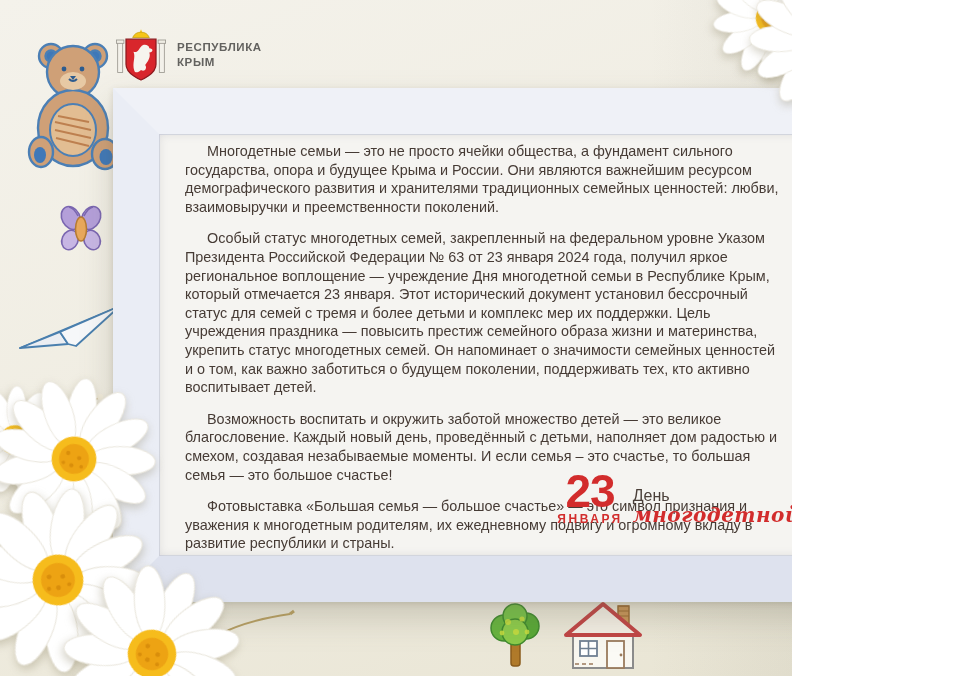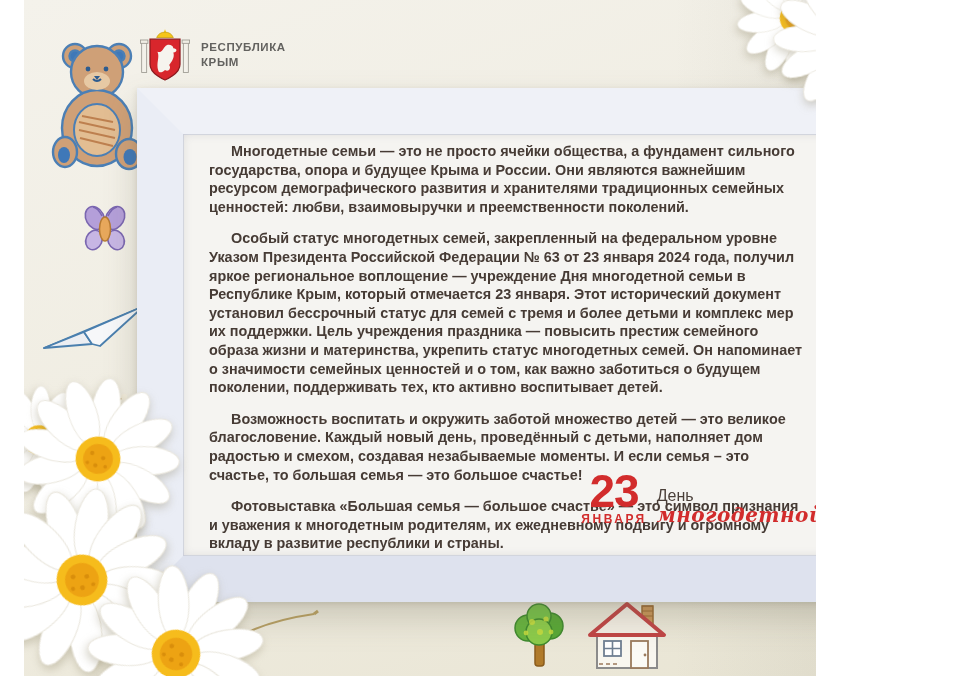--- a/index.html
+++ b/index.html
@@ -2,41 +2,40 @@
 <html><head>
 <meta charset="utf-8">
 <style>
   html,body{margin:0;padding:0;}
   .stage{
     position:relative;width:792px;height:676px;overflow:hidden;
     font-family:"Liberation Sans",sans-serif;
     background:
       linear-gradient(90deg, rgba(110,108,100,0) 82%, rgba(110,108,100,.07) 100%),
       linear-gradient(160deg,#f4f2eb 0%,#f0ede2 50%,#e9e5d4 100%);
-    margin-left: 24px;
   }
   
   .emblem-wrap{position:absolute;left:116px;top:27px;display:flex;align-items:center;z-index:3;}
   .emblem-text{margin-left:11px;font-size:11.5px;font-weight:bold;color:#63625f;letter-spacing:.6px;line-height:15px;}
   
   .frame{
     position:absolute;left:113px;top:88px;width:744px;height:514px;box-sizing:border-box;
     border:46px solid;
     border-color:#eff1f7 #e5e9f2 #dee2ee #eaedf5;
     box-shadow:0 16px 30px rgba(105,100,78,.25), 0 2px 6px rgba(105,100,78,.18);
     z-index:2;
   }
   .doc{
     position:absolute;inset:0;background:#f5f4f1;overflow:hidden;
     box-shadow:inset 0 0 10px rgba(70,70,90,.14), inset 0 0 0 1px #dcdfe7;
     padding:8px 26px 0 26px;
   }
   .doc p{
     margin:0 0 13px 0;text-indent:22px;
-    font-size:14.4px;line-height:18.6px;font-weight:bold;color:#463b35;
+    font-size:14.4px;line-height:18.6px;font-weight:normal;color:#463b35;
   }
   
   .logo23{position:absolute;right:11px;bottom:30px;display:flex;align-items:flex-end;}
   .logo23 .left{text-align:center;margin-right:10px;}
   .logo23 .day{font-size:46px;line-height:38px;font-weight:bold;color:#d22c2c;letter-spacing:-1px;}
   .logo23 .month{font-size:12px;font-weight:bold;color:#d22c2c;letter-spacing:2.5px;margin-top:2px;}
   .logo23 .right{padding-top:2px;min-width:130px;}
   .logo23 .l1{font-size:16px;font-weight:normal;color:#4a3f39;line-height:16px;}
   .logo23 .l2{font-family:"DejaVu Serif",serif;font-style:italic;font-weight:bold;font-size:20px;color:#d22c2c;line-height:22px;letter-spacing:.5px;}
   .logo23 .l3{font-size:15px;font-weight:bold;color:#4a3f39;text-align:right;line-height:16px;}

